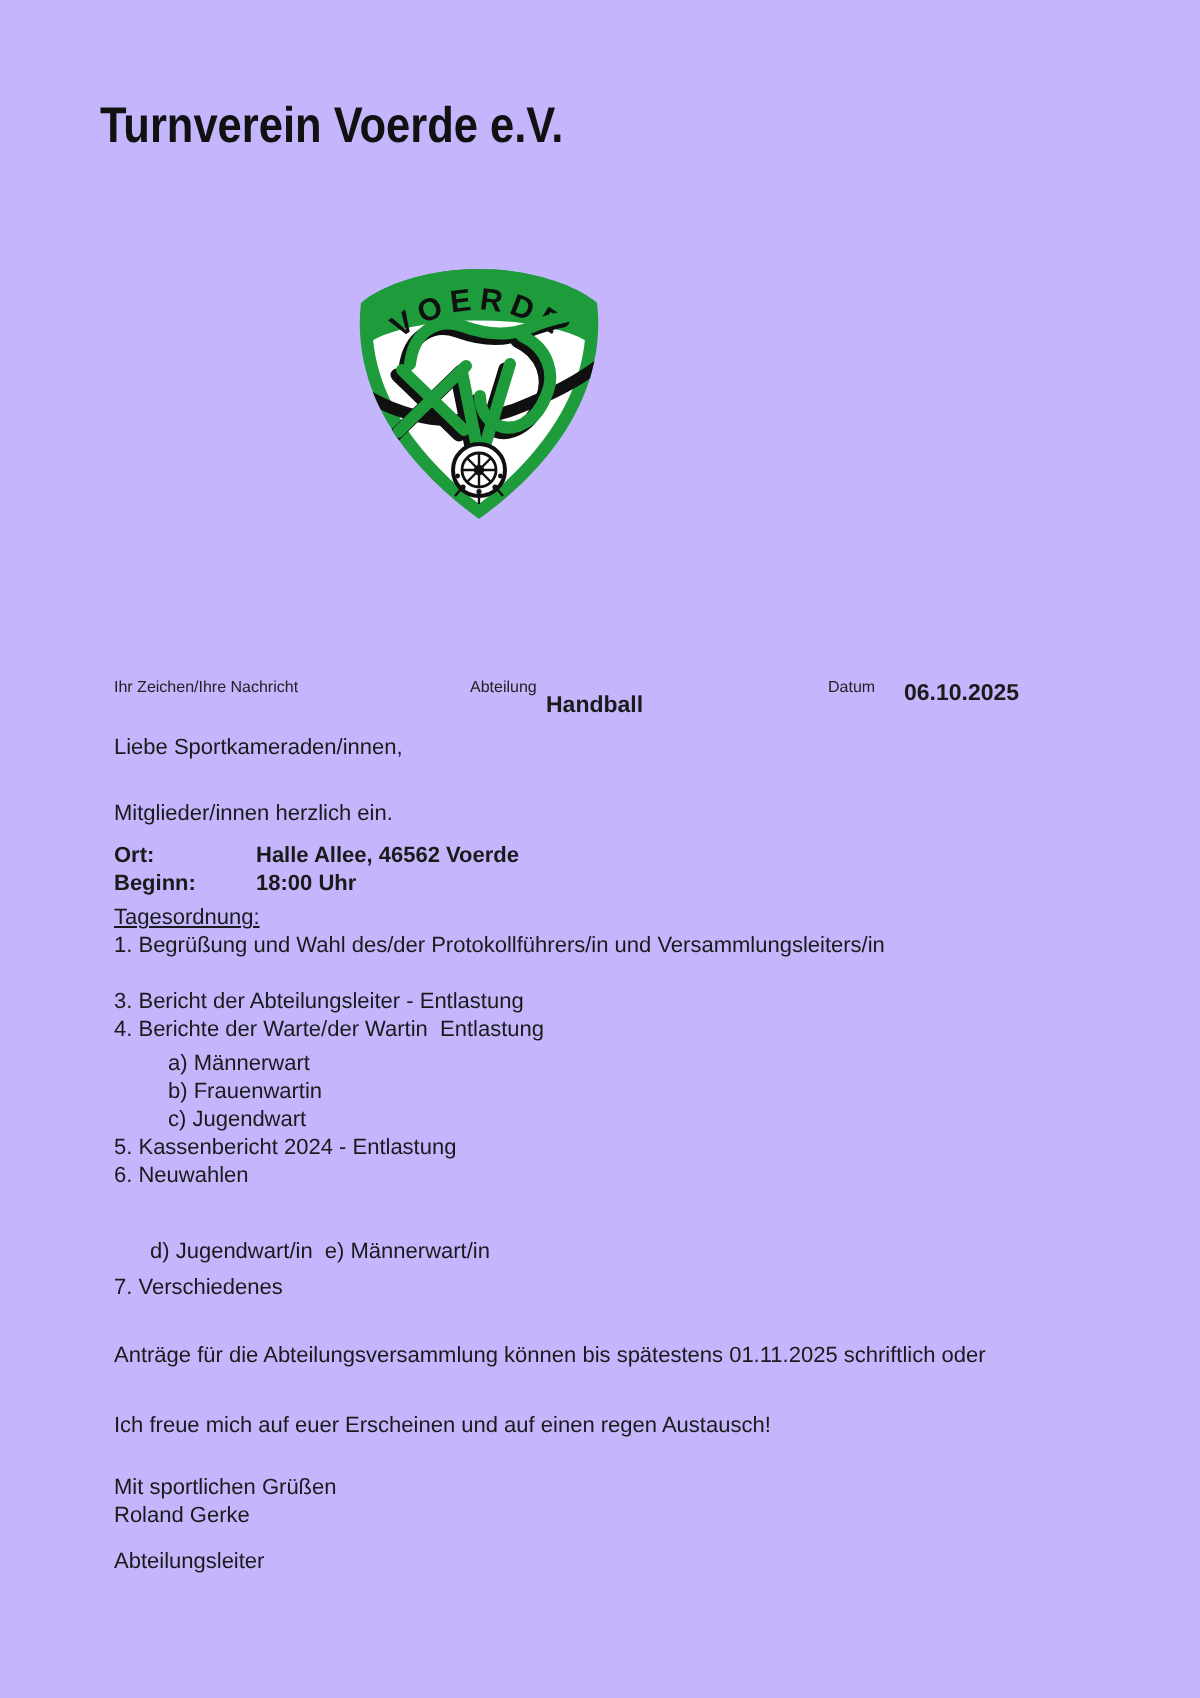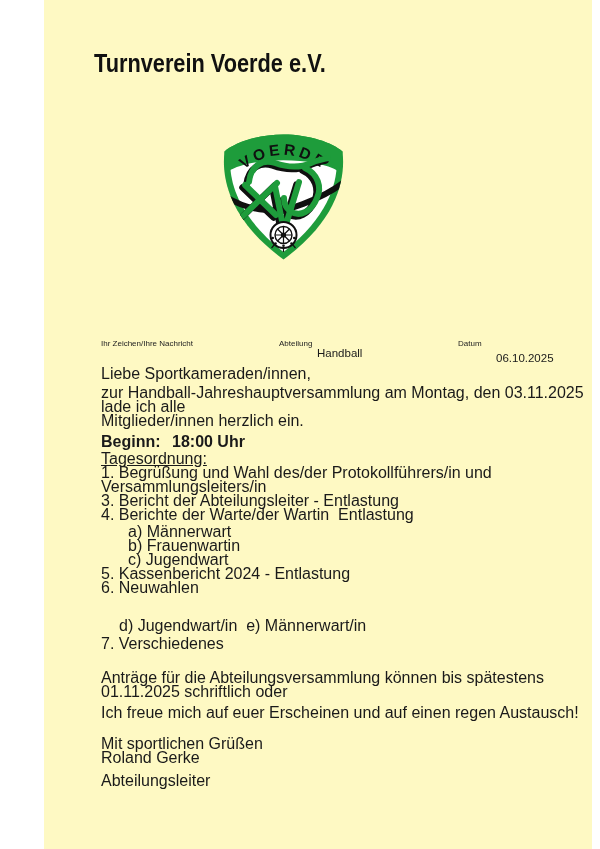--- a/index.html
+++ b/index.html
@@ -3,38 +3,37 @@
 <meta charset="utf-8">
 <style>
   :root{
     --green:#1e9c3b;
     --ink:#1a1a1a;
     --logo-black:#101010;
   }
   html,body{margin:0;padding:0;background:#ffffff;}
   .doc{
     position:relative;
-    width:548px;height:849px;
-    background:#fef9c3;
+    width:600px;height:849px;
+    background:#c4b5fd;
     font-family:"Liberation Sans","DejaVu Sans",sans-serif;
     color:var(--ink);
     overflow:hidden;
-    margin-left:44px;
   }
   .abs{position:absolute;white-space:pre-wrap;}
   .title{
     left:50px;top:50px;
     font-size:25px;font-weight:bold;line-height:26px;color:#111;
     white-space:nowrap;
   }
   .title .squeeze{display:inline-block;transform:scaleX(0.87);transform-origin:0 50%;}
   .crest{position:absolute;left:172px;top:131px;width:135px;height:131px;}
   .metalabel{font-size:8px;line-height:10px;color:#222;}
-  .metavalue{font-size:11.5px;line-height:14px;font-weight:normal;padding-left:38px;}
-  .line{font-size:16px;line-height:14px;}
+  .metavalue{font-size:11.5px;line-height:14px;font-weight:bold;padding-left:38px;}
+  .line{font-size:11px;line-height:14px;}
   .bold{font-weight:bold;}
   .underline{text-decoration:underline;}
   .detail-label{display:inline-block;width:71px;font-weight:bold;}
 </style>
 </head>
 <body>
 
 <div class="doc">
 
   <div class="abs title">
@@ -102,26 +101,27 @@
           <line x1="76.5" y1="113.5" x2="79.5" y2="117"></line>
         </g>
       </g>
     </g>
   </svg>
 
   <div class="abs metalabel" style="left:57px;top:339px;">Ihr Zeichen/Ihre Nachricht</div>
   <div class="abs metalabel" style="left:235px;top:339px;">Abteilung</div>
   <div class="abs metavalue" style="left:235px;top:346px;">Handball</div>
   <div class="abs metalabel" style="left:414px;top:339px;">Datum</div>
-  <div class="abs metavalue" style="left:414px;top:351px;">06.10.2025</div>
+  <div class="abs metavalue" style="left:414px;top:340px;">06.10.2025</div>
 
   <div class="abs line" style="left:57px;top:367px;">Liebe Sportkameraden/innen,</div>
 
-  <div class="abs line" style="left:57px;top:386px;"><span>zur Handball-Jahreshauptversammlung am Montag, den 03.11.2025 lade ich alle</span><br><span>Mitglieder/innen herzlich ein.</span></div>
+  <div class="abs line" style="left:57px;top:386px;"><br><span>Mitglieder/innen herzlich ein.</span></div>
 
+  <div class="abs line" style="left:57px;top:421px;"><span class="detail-label">Ort:</span><span class="bold">Halle Allee, 46562 Voerde</span></div>
   <div class="abs line" style="left:57px;top:435px;"><span class="detail-label">Beginn:</span><span class="bold">18:00 Uhr</span></div>
 
   <div class="abs line underline" style="left:57px;top:452px;">Tagesordnung:</div>
 
   <div class="abs line" style="left:57px;top:466px;">1. Begrüßung und Wahl des/der Protokollführers/in und Versammlungsleiters/in</div>
   <div class="abs line" style="left:57px;top:494px;">3. Bericht der Abteilungsleiter - Entlastung</div>
   <div class="abs line" style="left:57px;top:508px;">4. Berichte der Warte/der Wartin  Entlastung</div>
   <div class="abs line" style="left:84px;top:525px;">a) Männerwart</div>
   <div class="abs line" style="left:84px;top:539px;">b) Frauenwartin</div>
   <div class="abs line" style="left:84px;top:553px;">c) Jugendwart</div>

